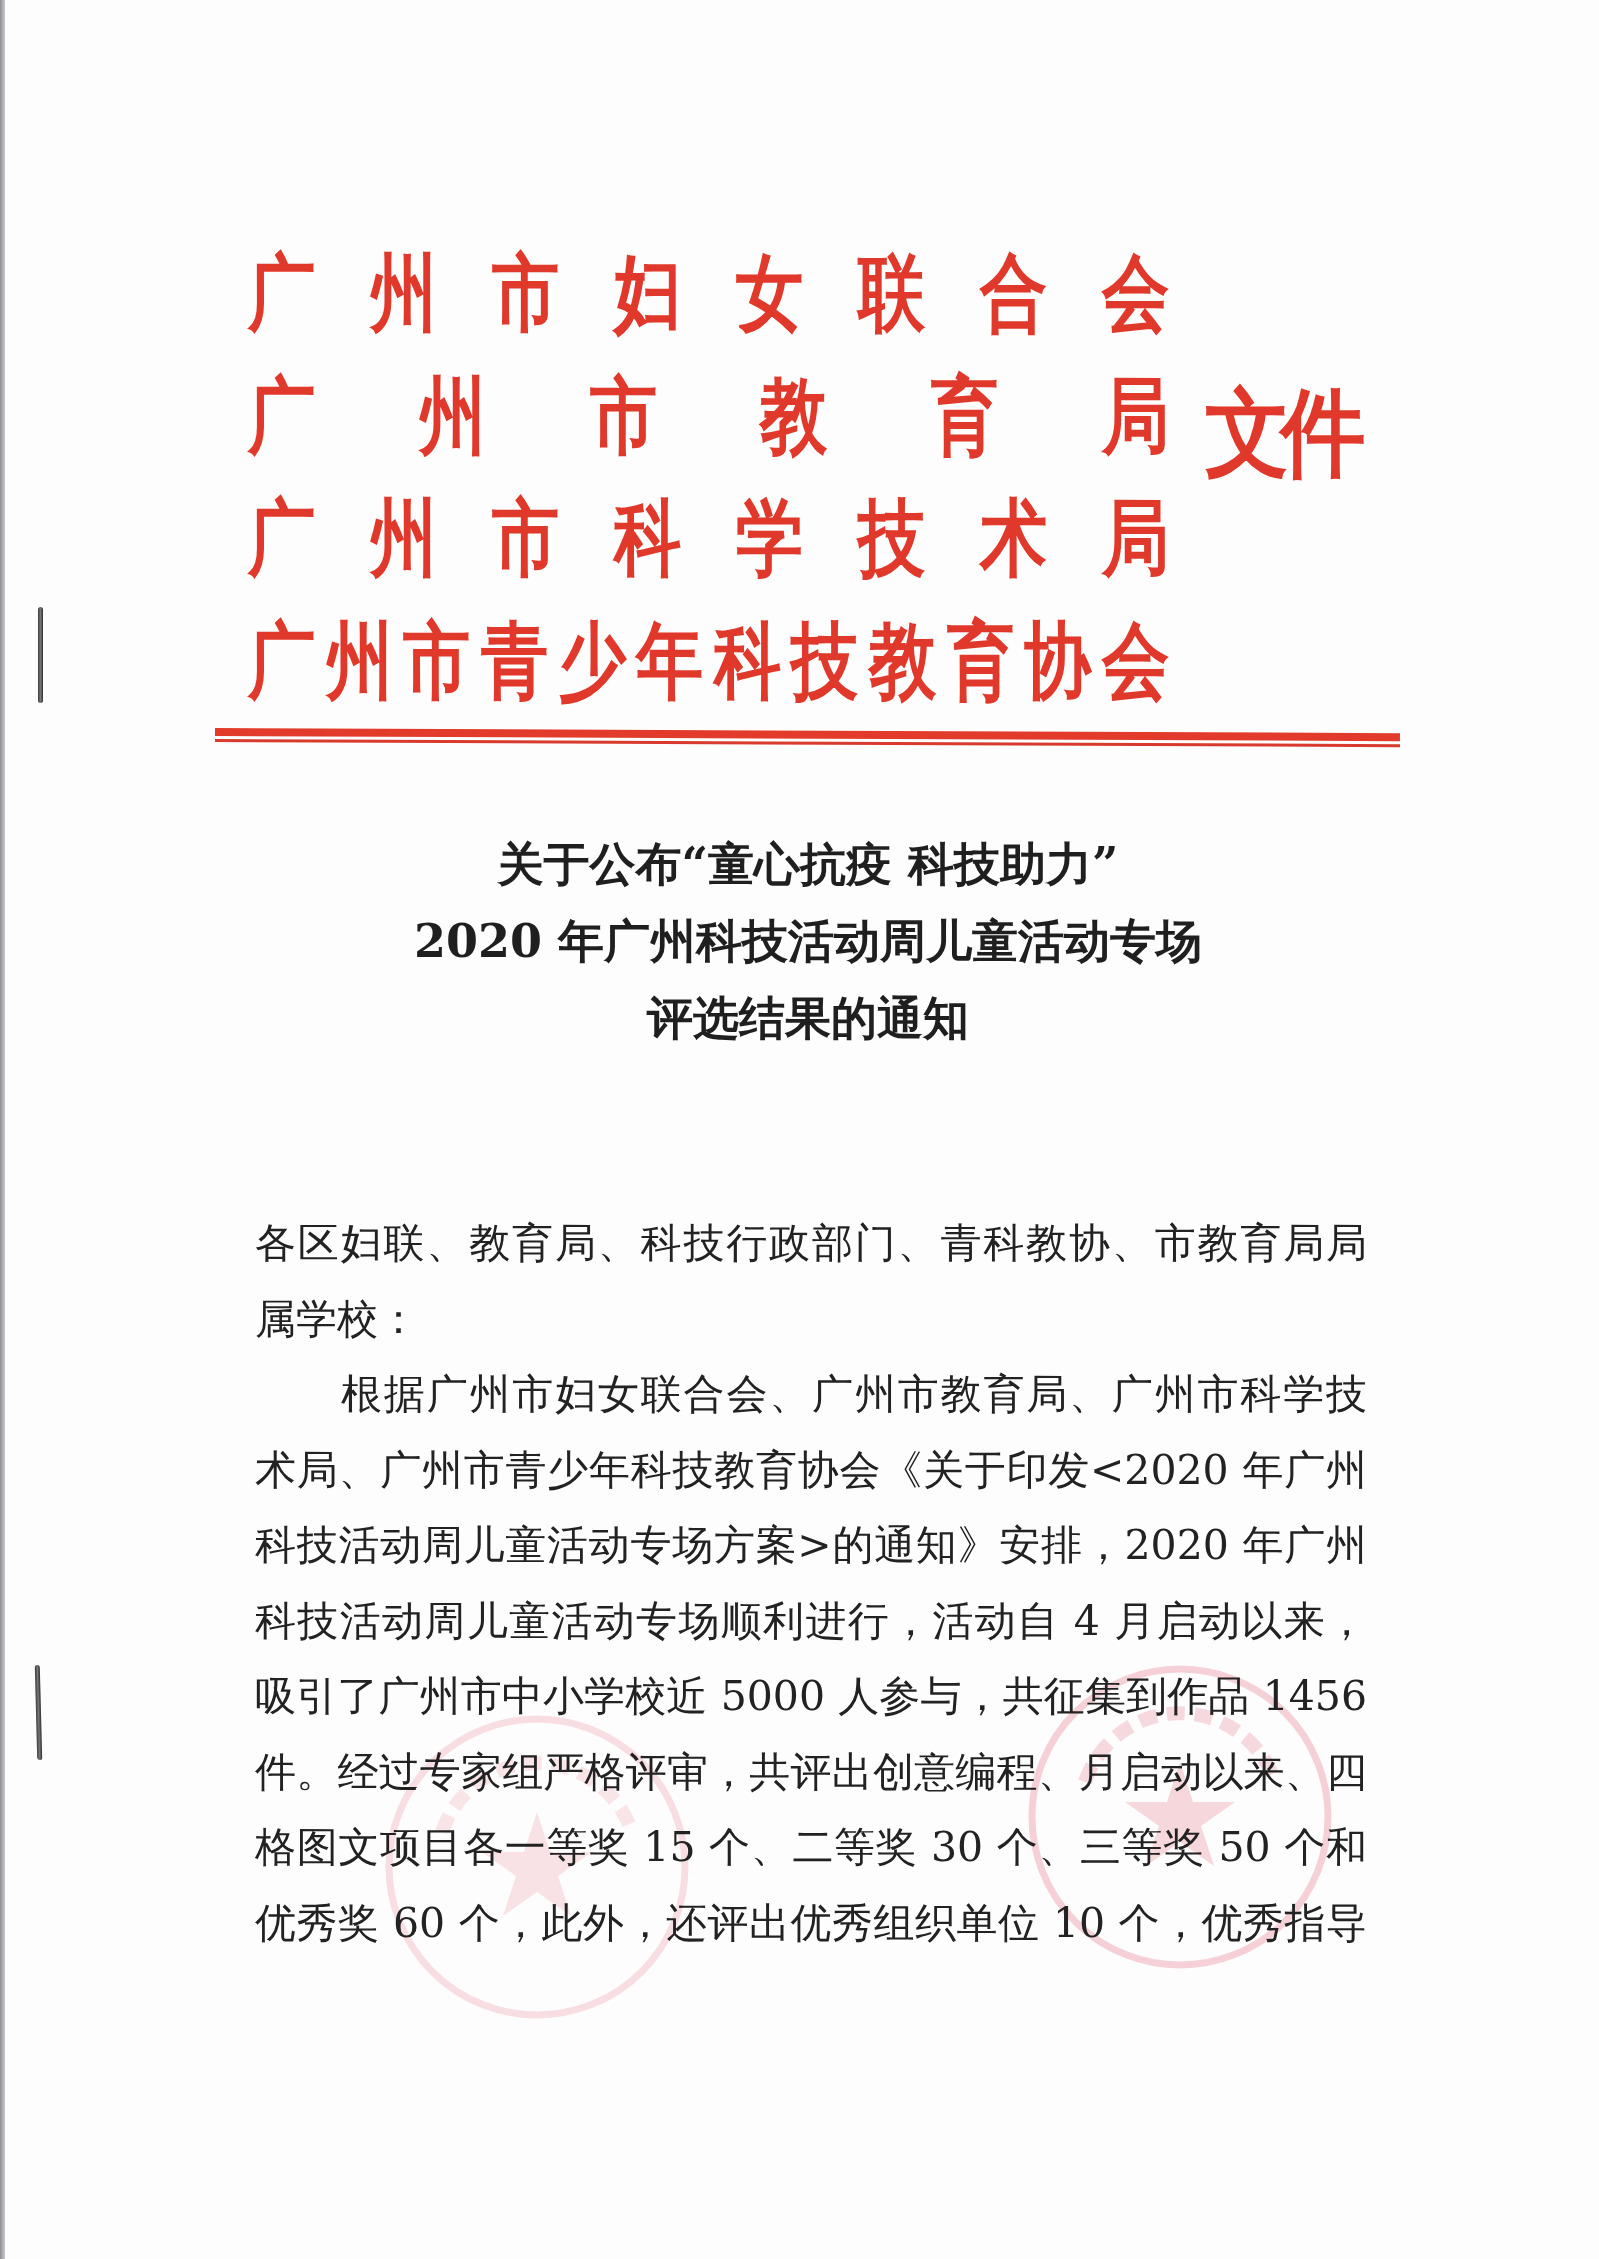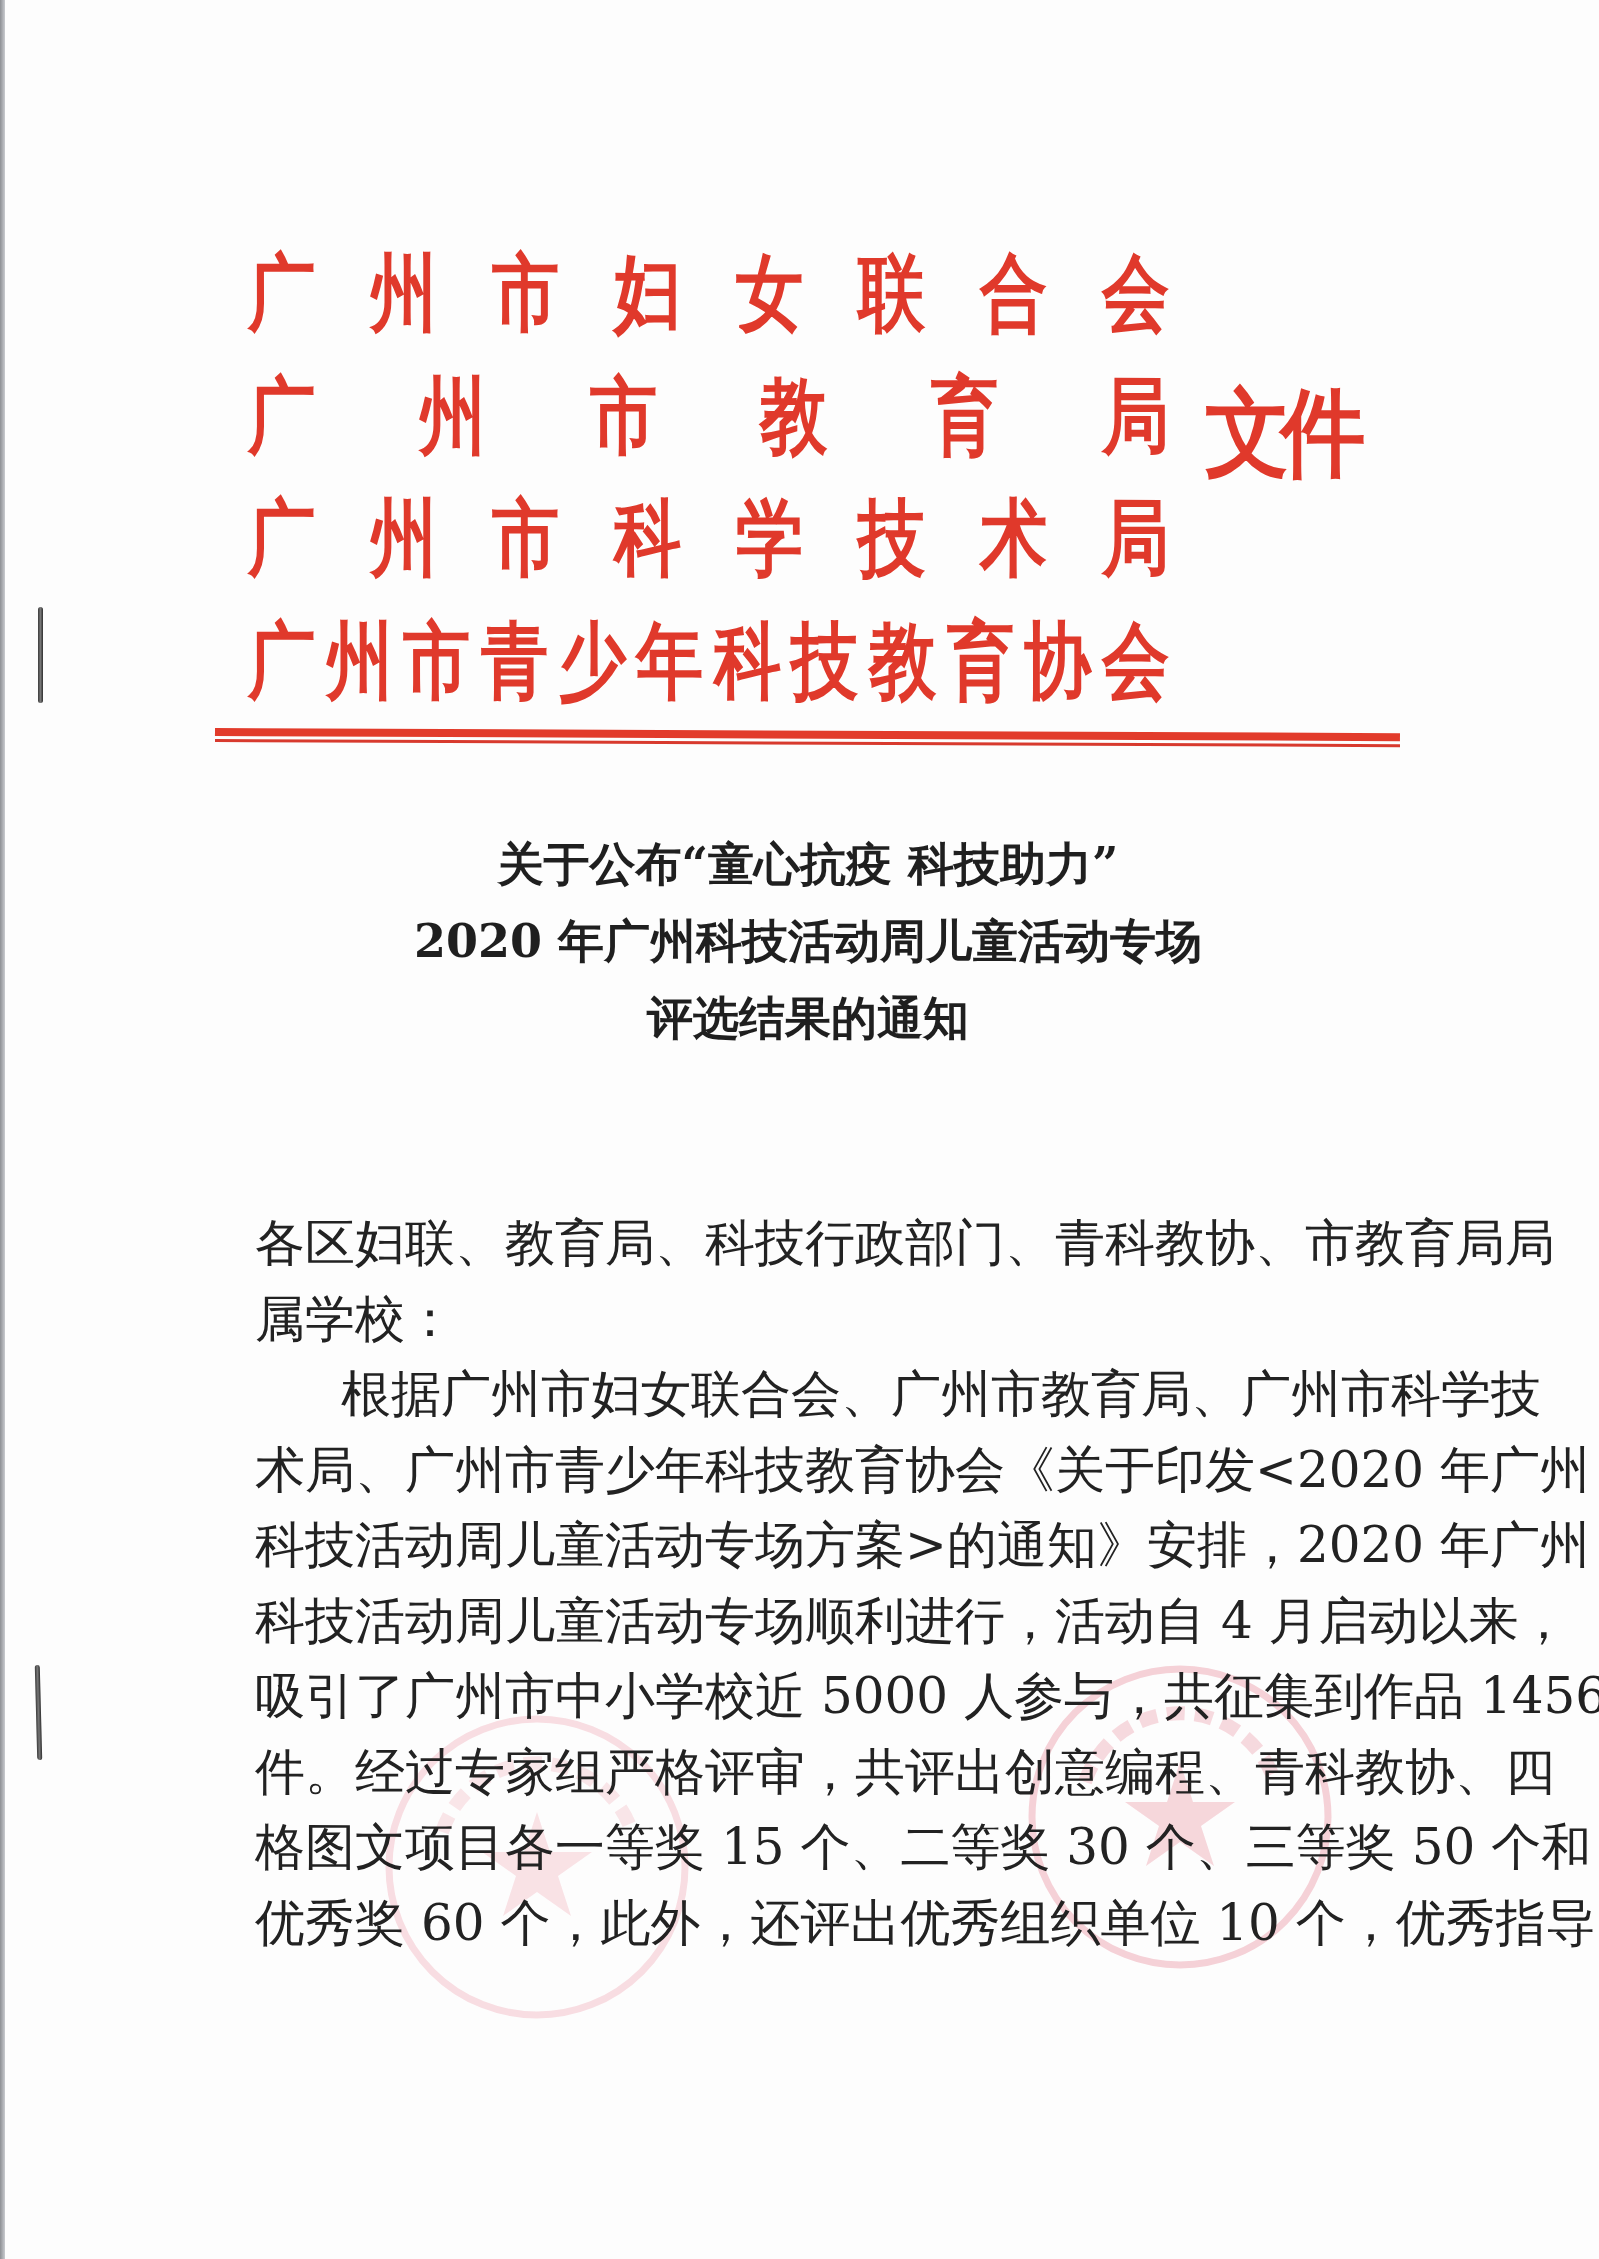--- a/index.html
+++ b/index.html
@@ -45,21 +45,21 @@
   }
   .title {
     position: absolute; left: 208px; width: 1200px; top: 826px;
     text-align: center; color: #1f1f1f;
     font-size: 46px; line-height: 77px; font-weight: bold;
     font-family: "DejaVu Serif", "Liberation Serif", serif;
   }
   .title .tline { display: block; white-space: nowrap; }
   .body-text {
     position: absolute; left: 255px; top: 1206px; width: 1112px;
-    color: #222; font-size: 50px; line-height: 75.5px;
+    color: #222; font-size: 41px; line-height: 75.5px;
     font-family: "DejaVu Serif", "Liberation Serif", serif;
   }
   .body-text .bline {
     display: block; height: 75.5px; white-space: nowrap; overflow: visible;
     text-align: justify; text-align-last: justify;
   }
   .body-text .bline.short { text-align: center; text-align-last: left; }
   .body-text .bline.indent { padding-left: 86px; }
   .seal { position: absolute; pointer-events: none; }
 </style>
@@ -141,16 +141,16 @@
 </svg>
 
 <div class="body-text">
   <span class="bline">各区妇联、教育局、科技行政部门、青科教协、市教育局局</span>
   <span class="bline short">属学校：</span>
   <span class="bline indent">根据广州市妇女联合会、广州市教育局、广州市科学技</span>
   <span class="bline">术局、广州市青少年科技教育协会《关于印发&lt;2020 年广州</span>
   <span class="bline">科技活动周儿童活动专场方案&gt;的通知》安排，2020 年广州</span>
   <span class="bline">科技活动周儿童活动专场顺利进行，活动自 4 月启动以来，</span>
   <span class="bline">吸引了广州市中小学校近 5000 人参与，共征集到作品 1456</span>
-  <span class="bline">件。经过专家组严格评审，共评出创意编程、青科教协、四</span>
+  <span class="bline">件。经过专家组严格评审，共评出创意编程、月启动以来、四</span>
   <span class="bline">格图文项目各一等奖 15 个、二等奖 30 个、三等奖 50 个和</span>
   <span class="bline">优秀奖 60 个，此外，还评出优秀组织单位 10 个，优秀指导</span>
 </div>
 
 </body></html>

